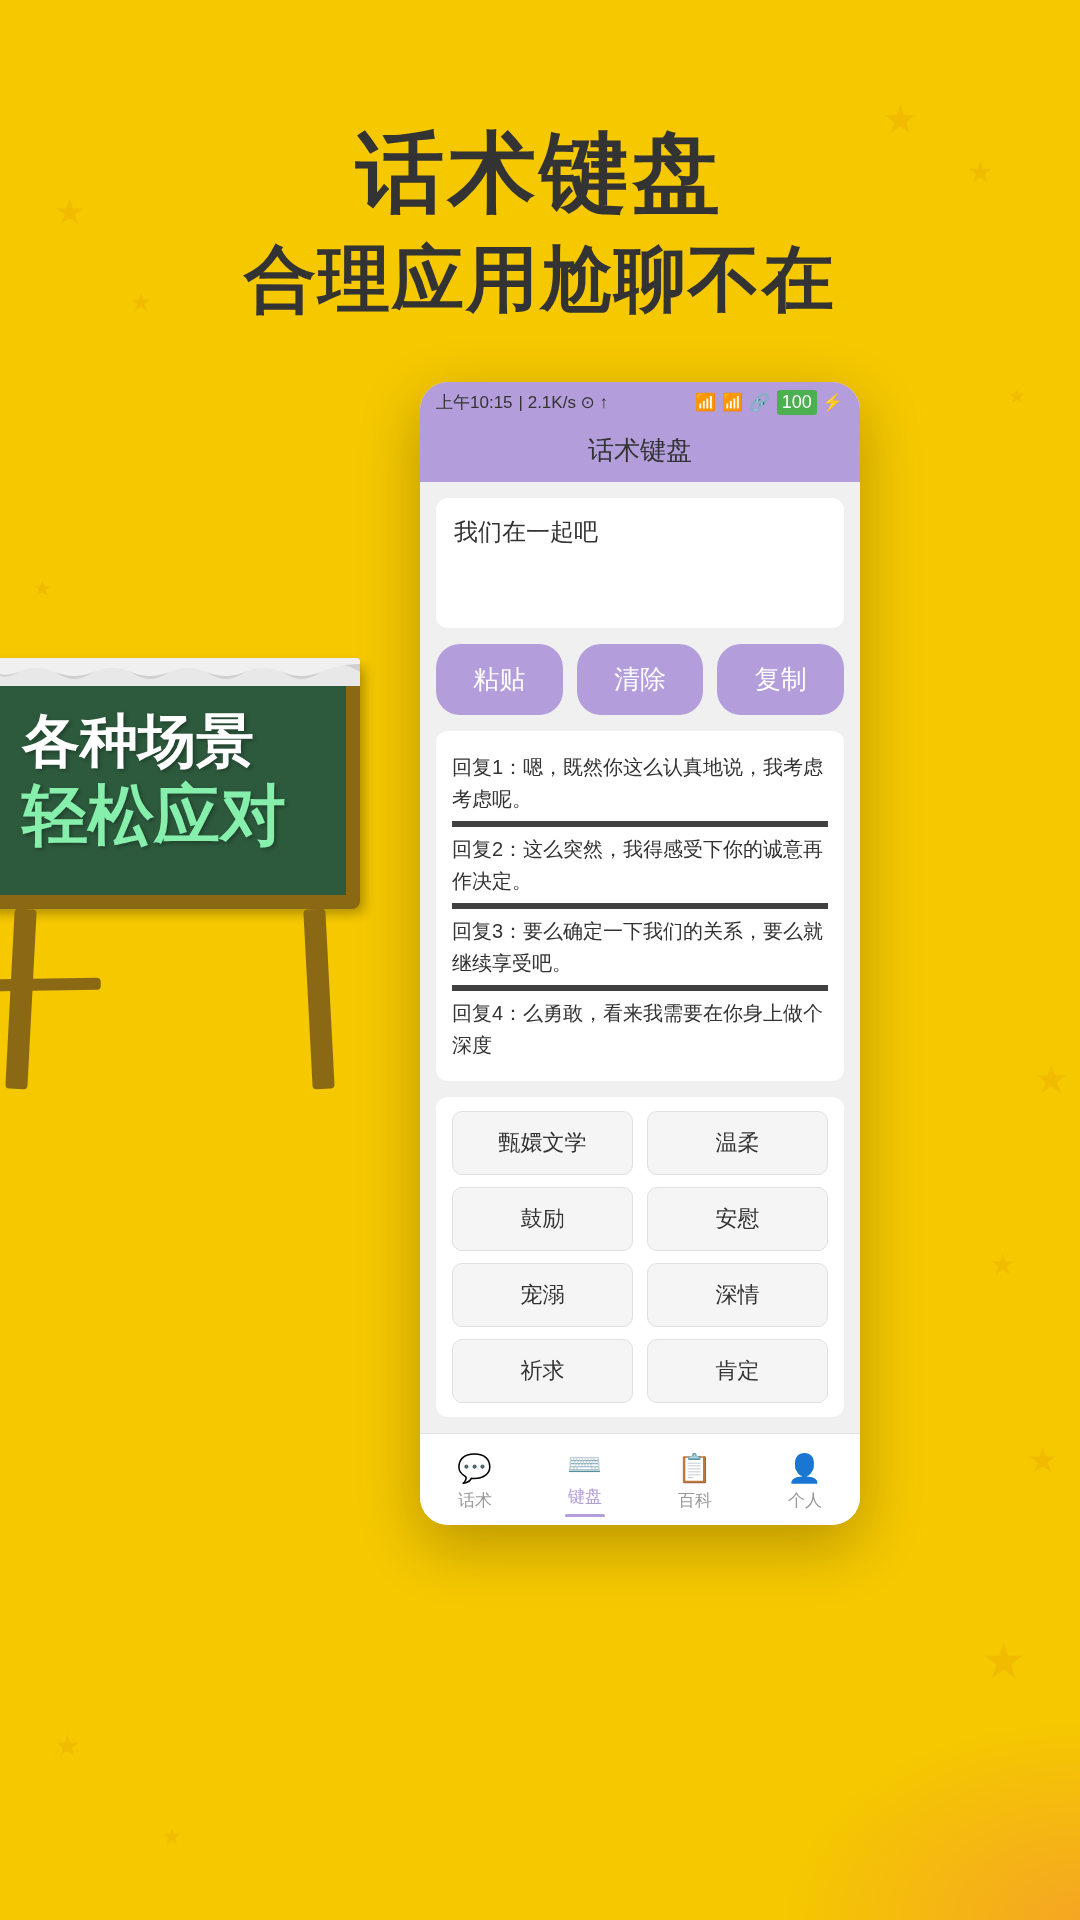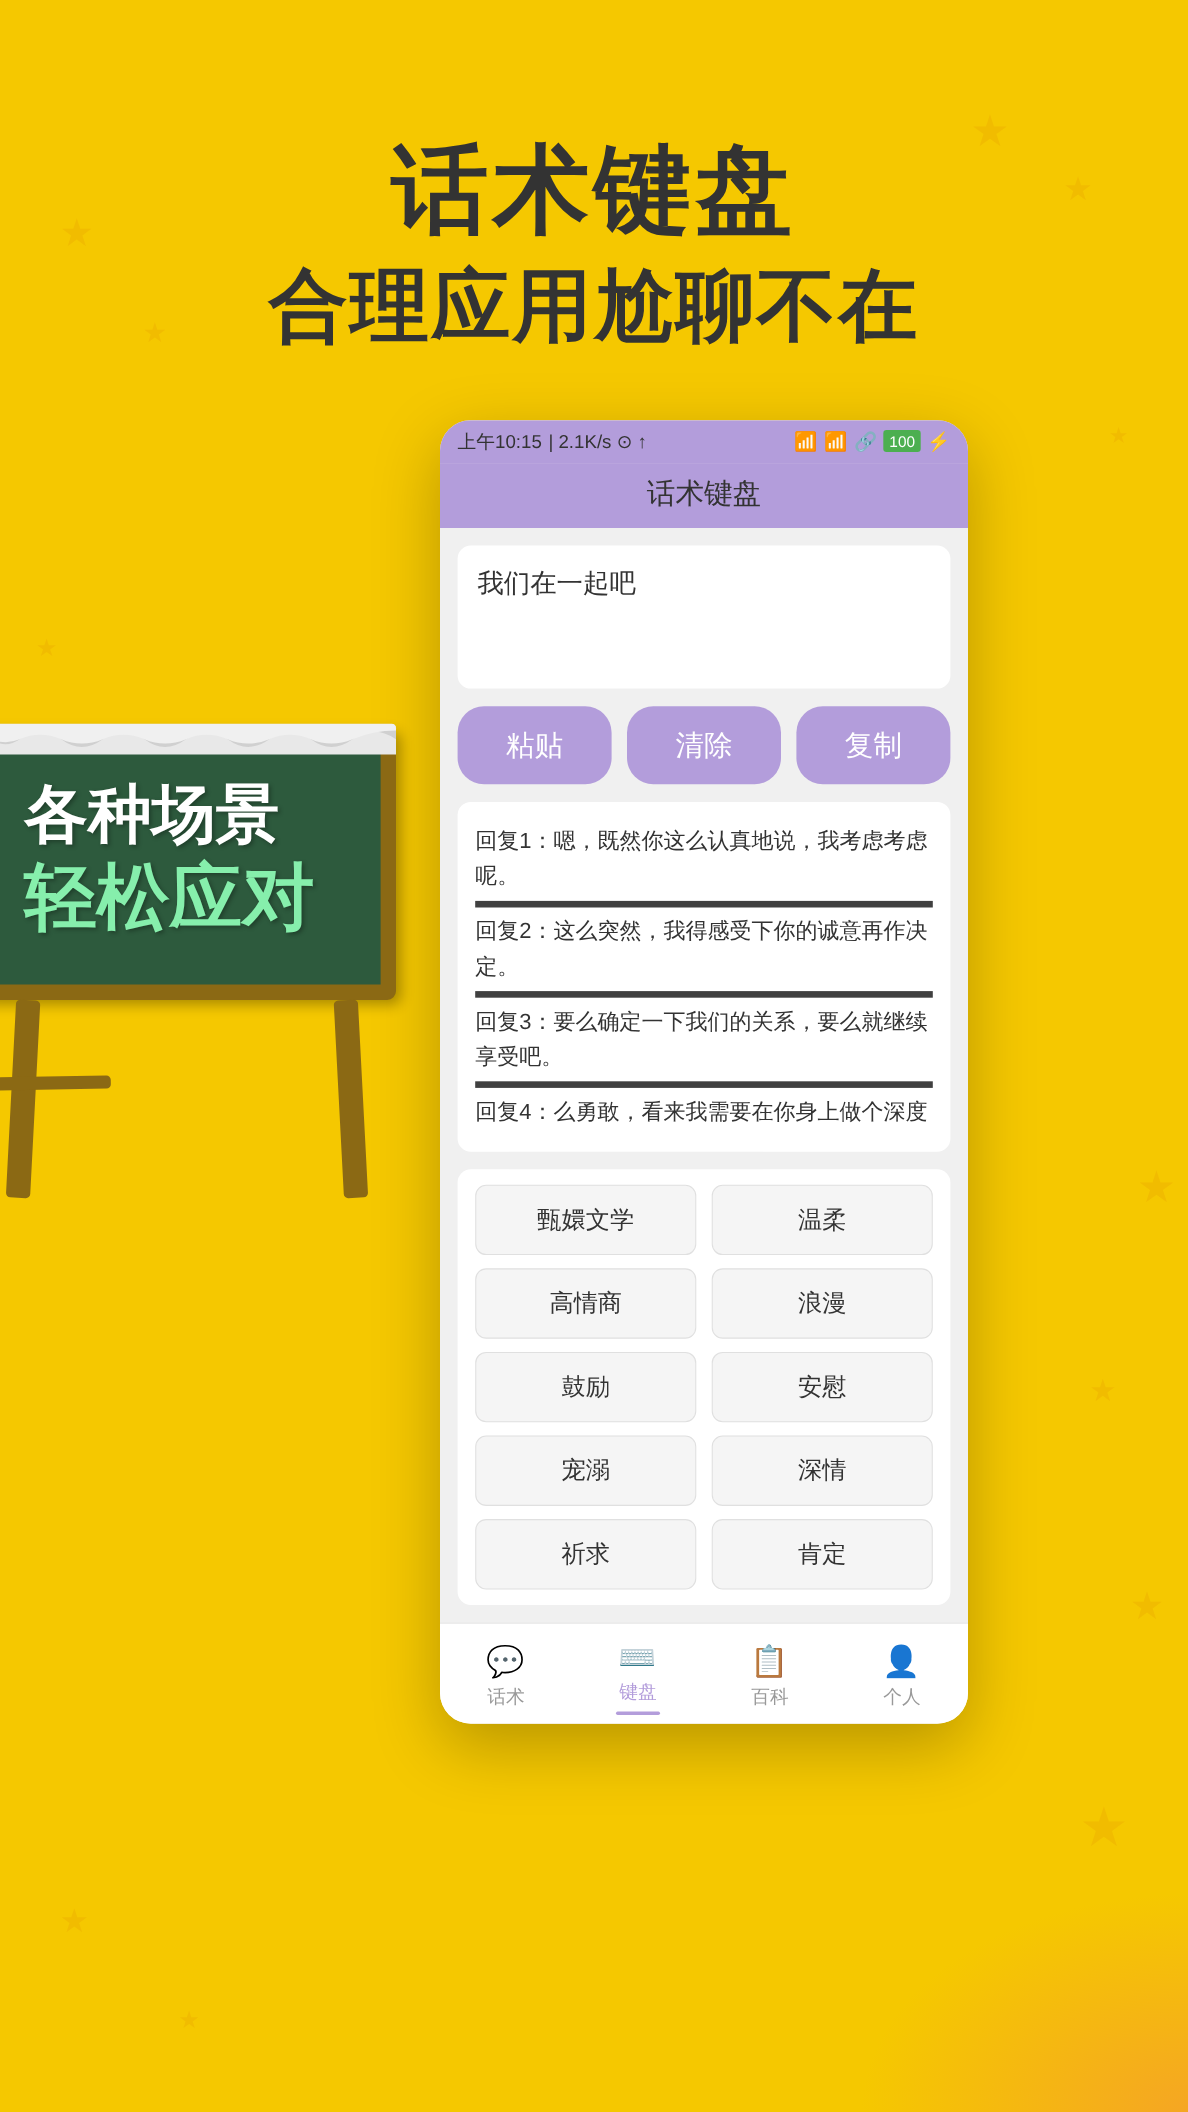--- a/index.html
+++ b/index.html
@@ -113,21 +113,21 @@
       height: 14px;
       background: #8B6914;
       top: 80px;
       left: -70px;
       border-radius: 4px;
       transform: rotate(-3deg);
     }
 
     
     .phone-mockup {
-      width: 480px;
+      width: 440px;
       background: #f5f5f5;
       border-radius: 28px;
       overflow: hidden;
       box-shadow: 0 20px 60px rgba(0,0,0,0.25);
       margin-left: 200px;
       margin-top: 0;
       z-index: 5;
       position: relative;
     }
 
@@ -151,21 +151,21 @@
       display: flex;
       align-items: center;
       gap: 6px;
       font-size: 17px;
     }
     .battery-green {
       background: #4CAF50;
       border-radius: 3px;
       padding: 2px 5px;
       color: white;
-      font-size: 14px;
+      font-size: 18px;
     }
 
     
     .app-header {
       background: #b39ddb;
       text-align: center;
       padding: 10px 0 14px;
       font-size: 26px;
       color: #333;
       font-weight: 500;
@@ -380,24 +380,20 @@
           <span>回复4：么勇敢，看来我需要在你身上做个深度</span>
         </div>
       </div>
 
       <div class="category-grid">
         <div class="category-row">
           <div class="category-btn">甄嬛文学</div>
           <div class="category-btn">温柔</div>
         </div>
         <div class="category-row">
-          <div class="category-btn">高情商</div>
-          <div class="category-btn">浪漫</div>
-        </div>
-        <div class="category-row">
           <div class="category-btn">鼓励</div>
           <div class="category-btn">安慰</div>
         </div>
         <div class="category-row">
           <div class="category-btn">宠溺</div>
           <div class="category-btn">深情</div>
         </div>
         <div class="category-row">
           <div class="category-btn">祈求</div>
           <div class="category-btn">肯定</div>

